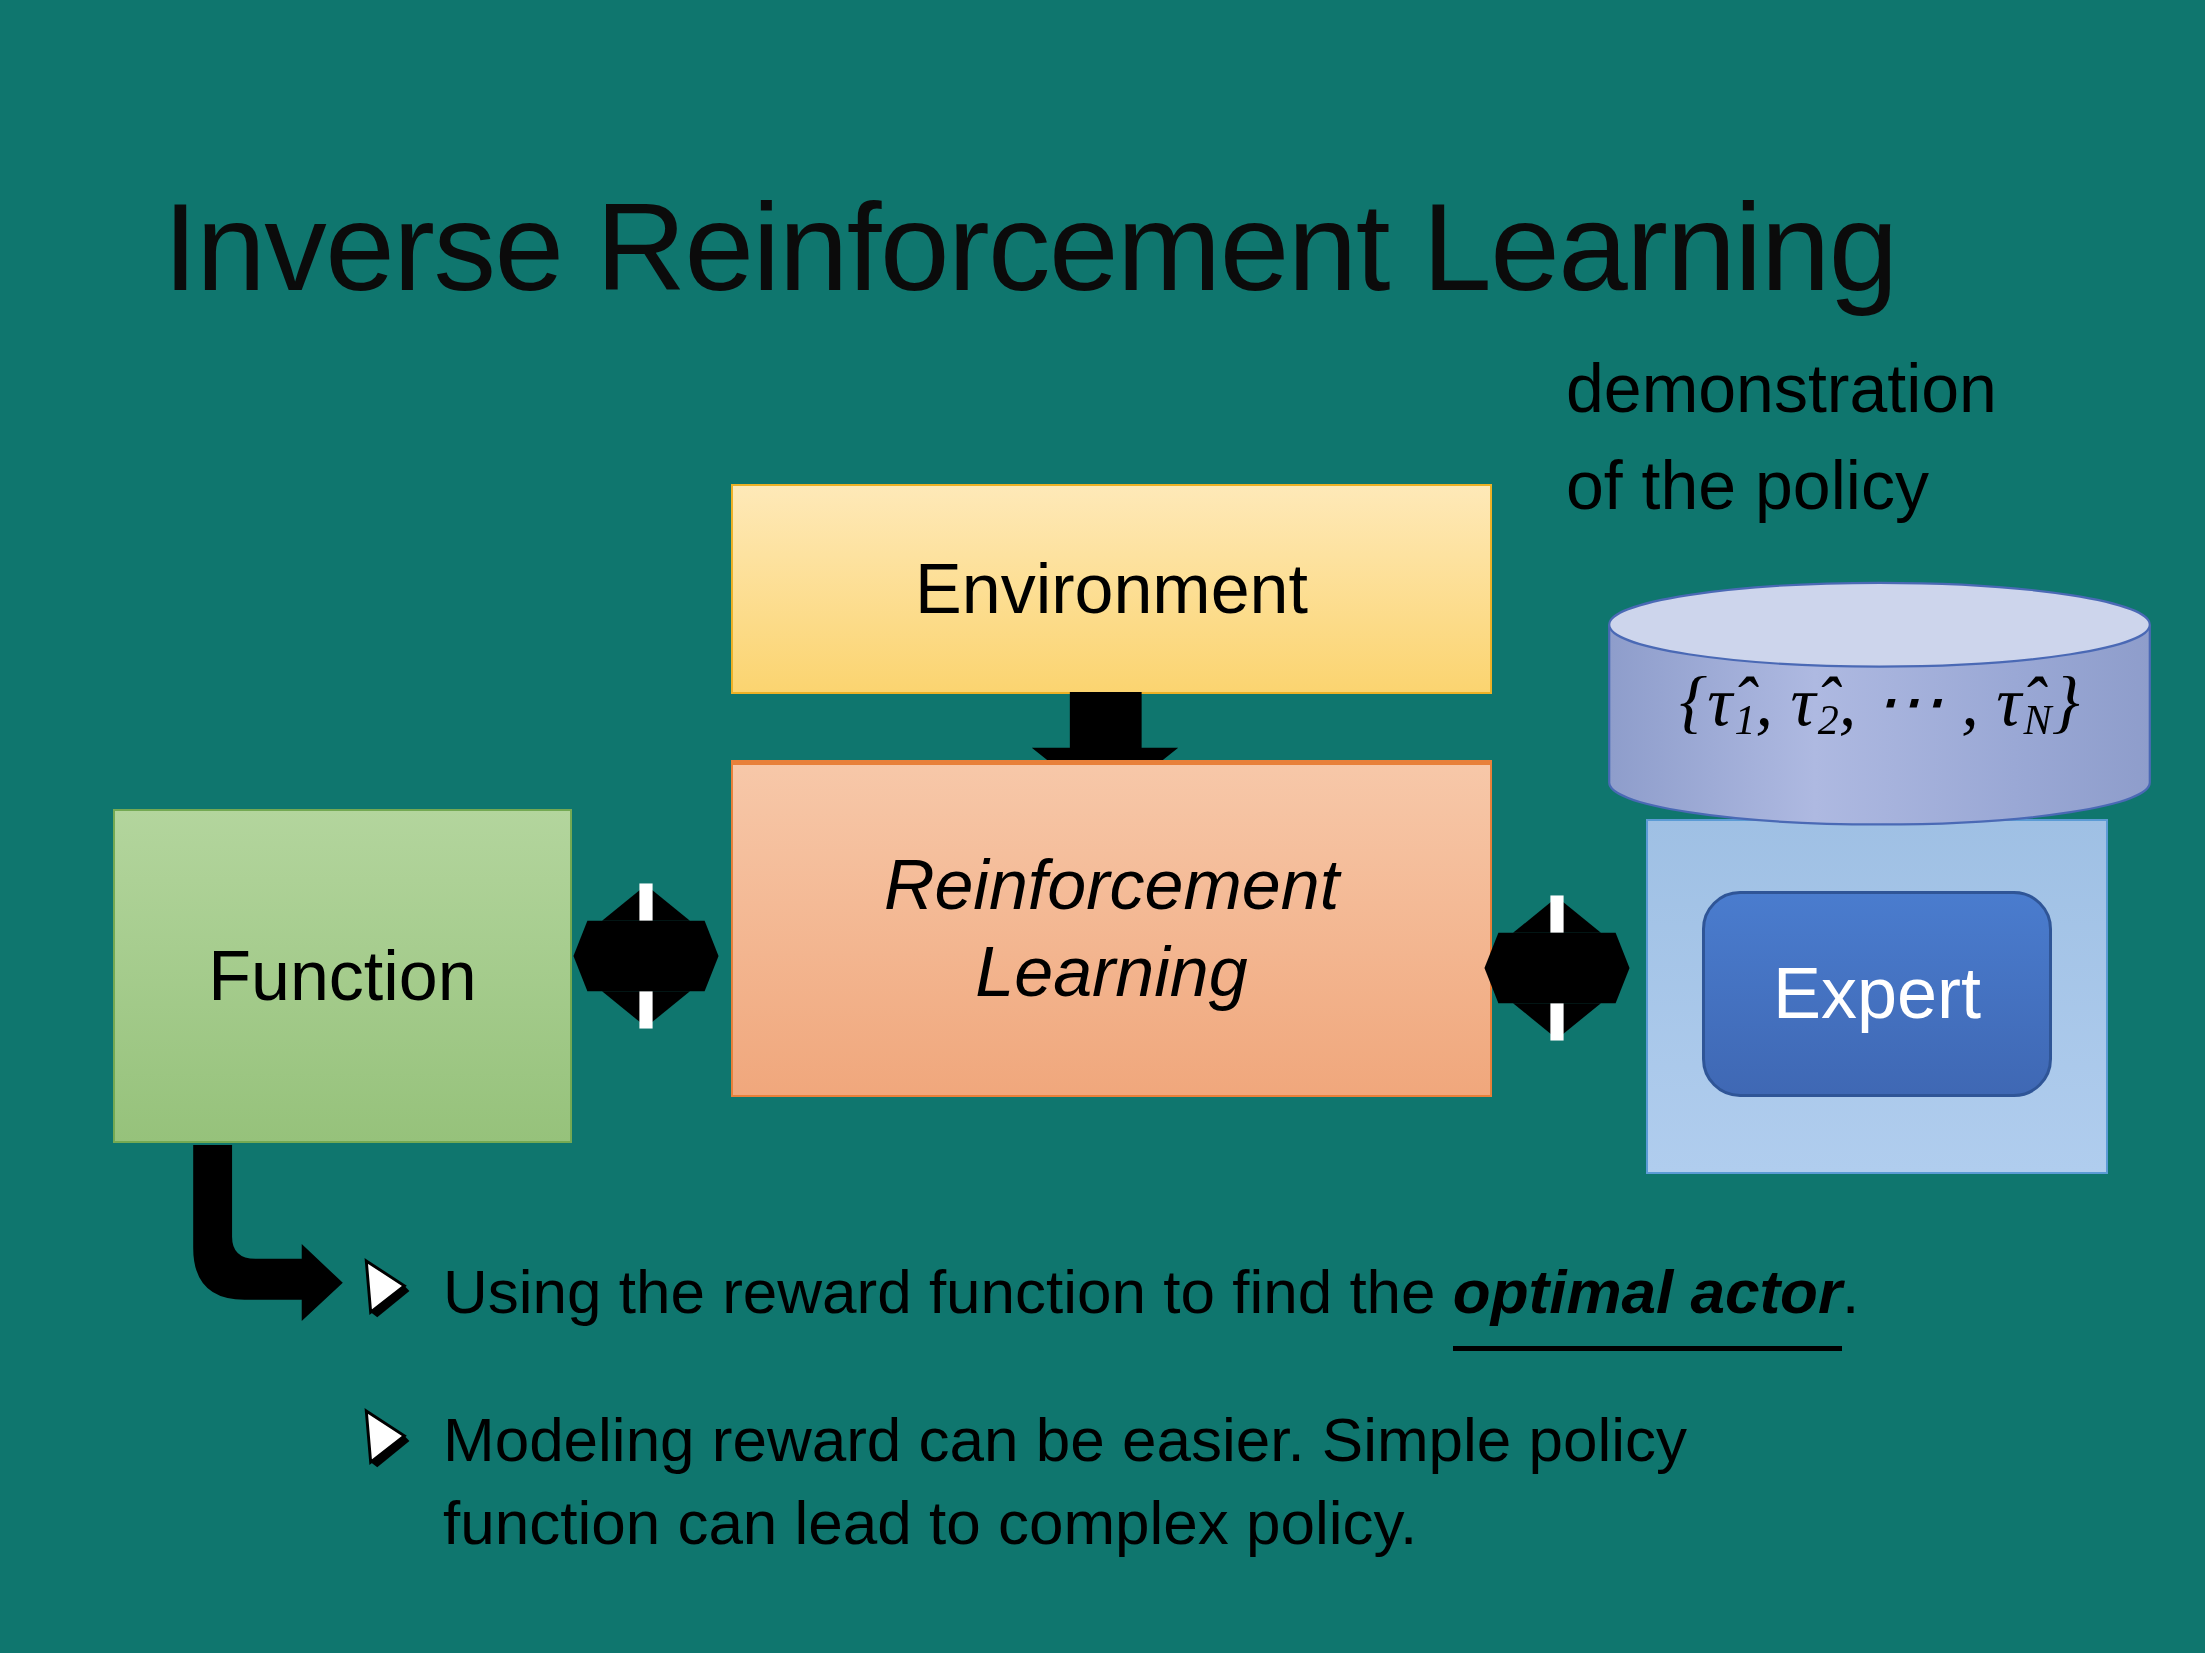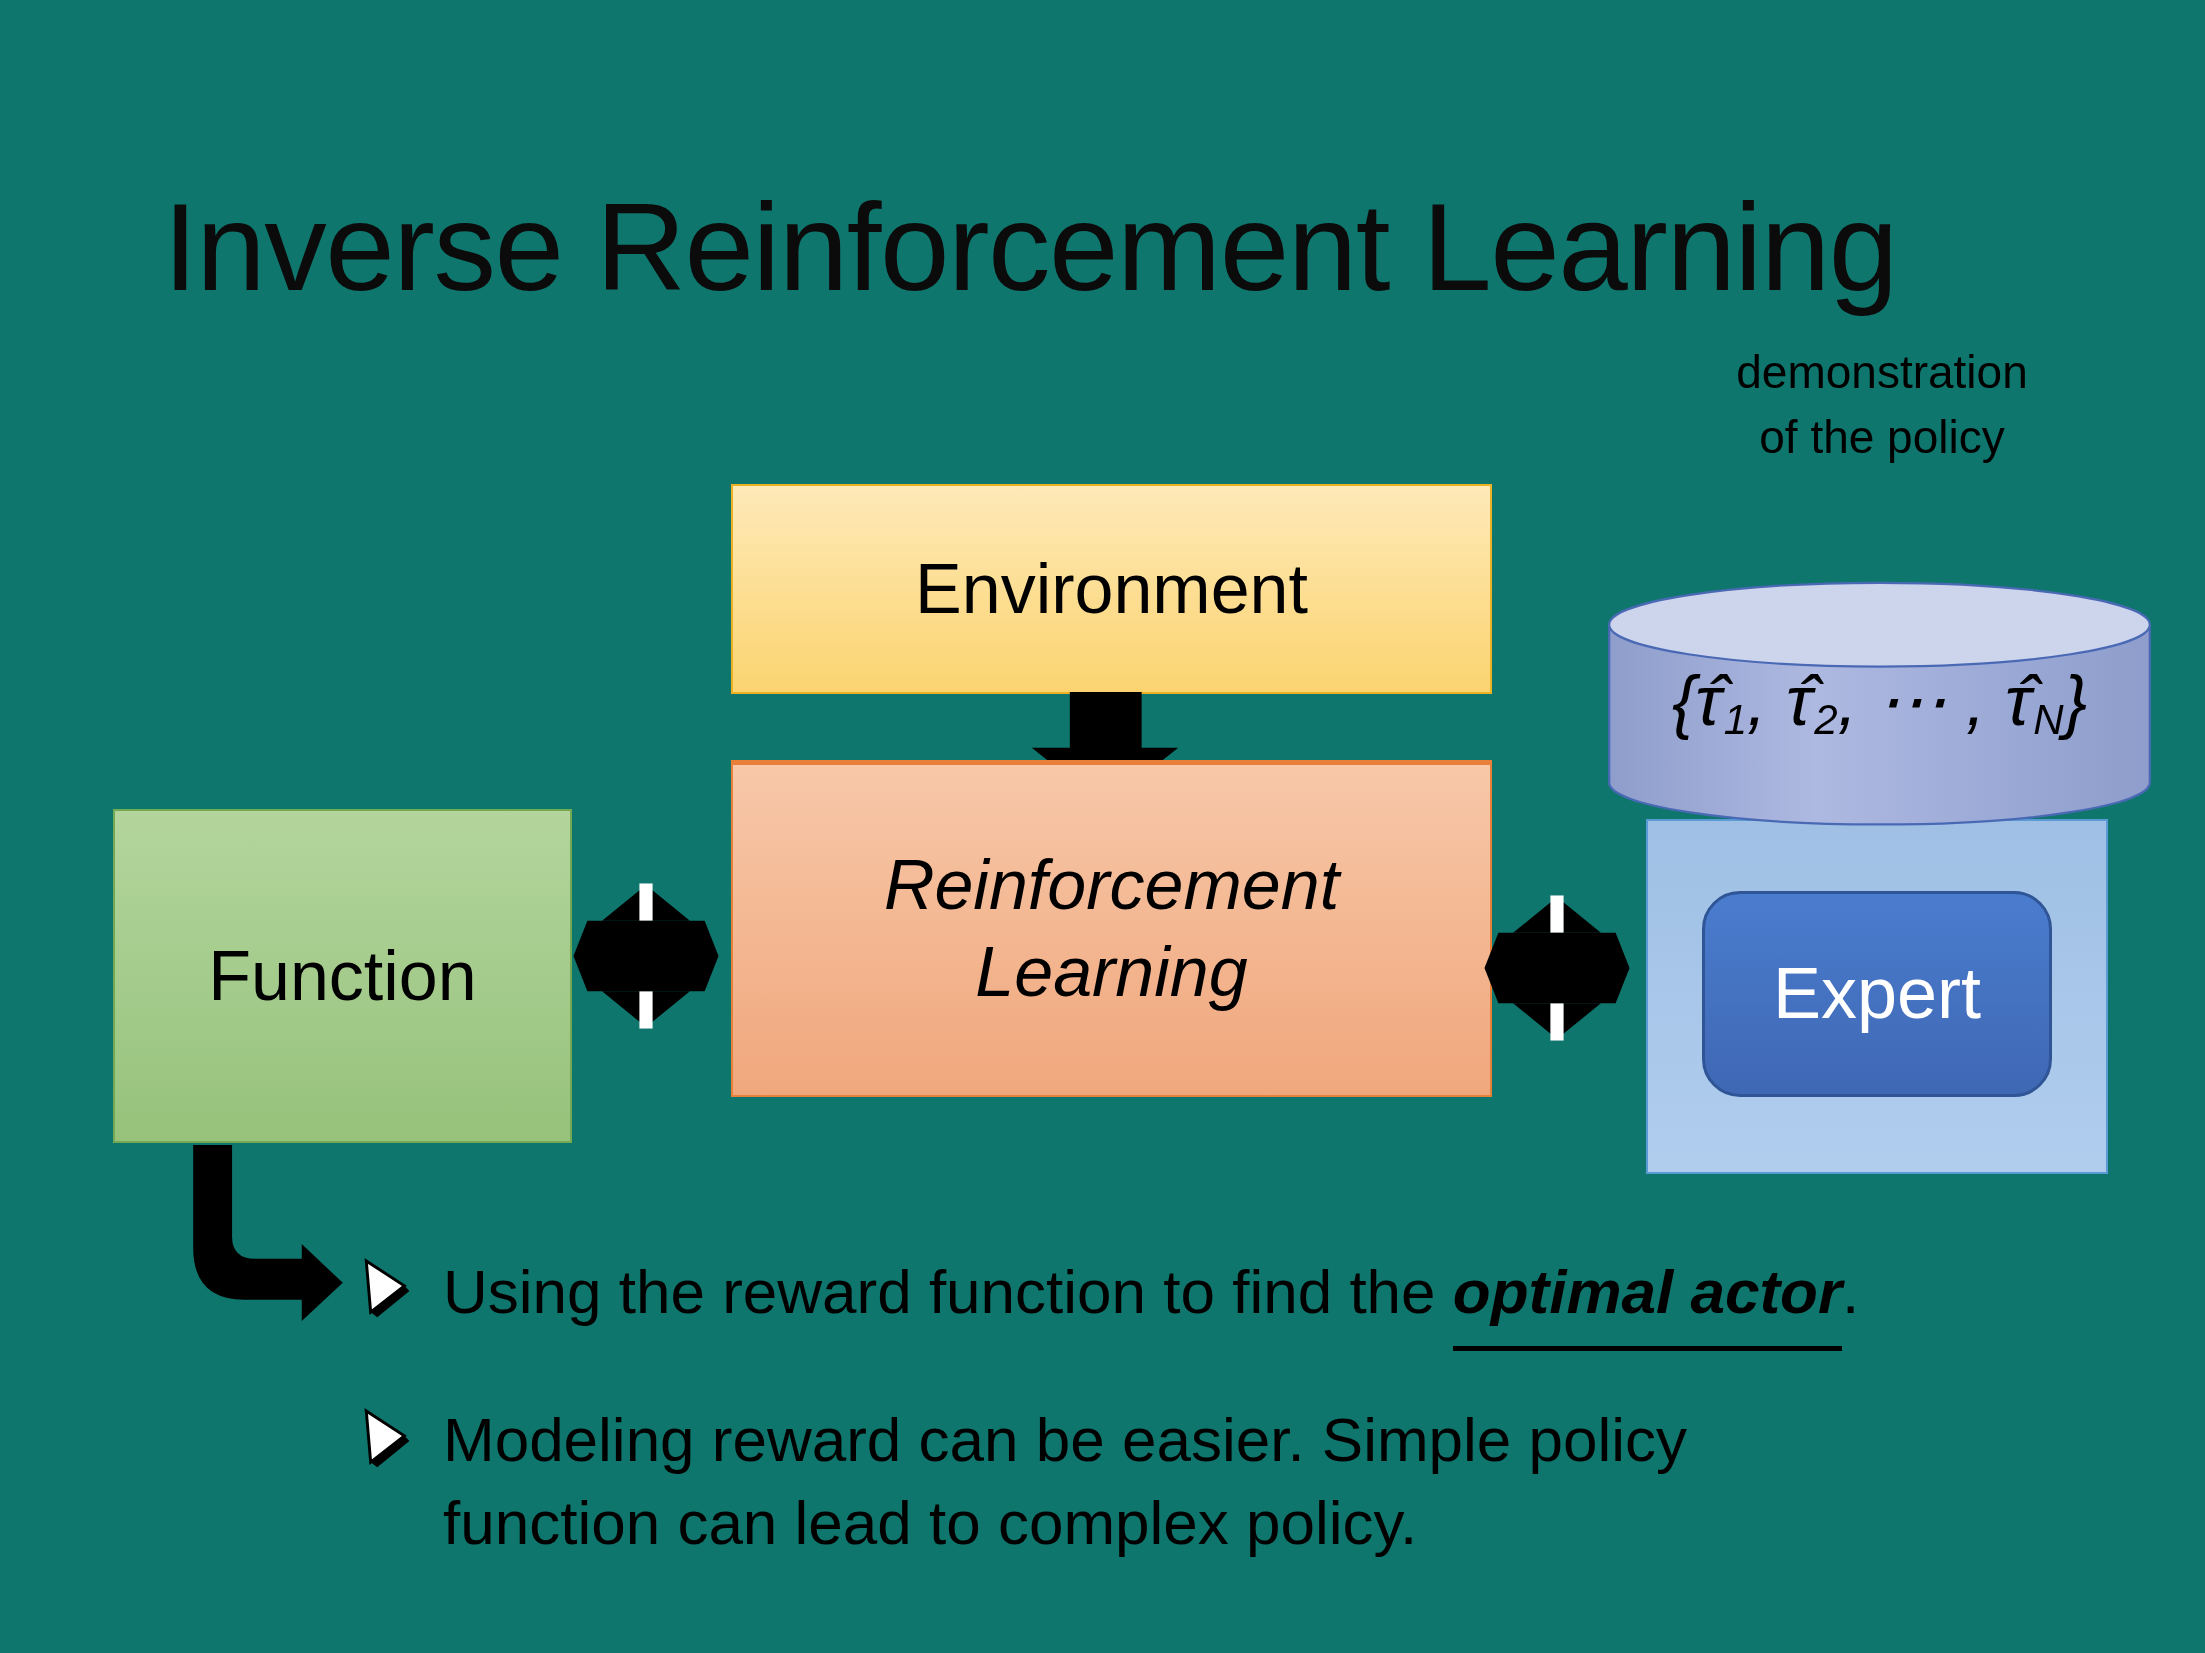--- a/index.html
+++ b/index.html
@@ -6,22 +6,22 @@
   #slide {
     position:relative; width:2205px; height:1654px; background:#0f766e;
     font-family:"Liberation Sans", sans-serif; color:#000; overflow:hidden;
   }
   .abs { position:absolute; }
   #title {
     left:163px; top:175px; font-size:125px; letter-spacing:-1.5px;
     font-weight:400; white-space:nowrap; color:#0b0b0b;
   }
   #annotation {
-    left:1566px; top:340px; width:632px; text-align:center;
-    font-size:46px; line-height:1.42;
+    left:1566px; top:340px; width:632px; 
+    font-size:68px; line-height:1.42;
   }
   .box {
     position:absolute; box-sizing:border-box; display:flex; flex-direction:column;
     align-items:center; justify-content:center; text-align:center;
     font-size:70px; line-height:1.24;
   }
   #env-box {
     left:731px; top:484px; width:761px; height:210px;
     background:linear-gradient(180deg, var(--environment-fill-top), var(--environment-fill-bottom));
     border:2.9px solid var(--environment-border);
@@ -46,21 +46,21 @@
   }
   #expert-box {
     left:1702px; top:875px; width:350px; height:206px;
     background:linear-gradient(180deg, var(--expert-fill-top), var(--expert-fill-bottom));
     border:3.7px solid var(--expert-border);
     border-radius:38px; color:var(--expert-text); font-size:72px; z-index:3;margin-top:16px;
   }
   #cylinder { left:1607px; top:579px; width:545px; height:250px; z-index:2; }
   #formula {
     left:1607px; top:660px; width:545px; text-align:center; z-index:3;
-    font-family:Liberation Sans, sans-serif; font-style:italic; font-size:70px;
+    font-family:Liberation Serif, serif; font-style:italic; font-size:70px;
   }
   #formula .sub { font-size:0.6em; position:relative; top:0.22em; margin-left:2.2px; }
   .bullet-text { position:absolute; font-size:62px; line-height:83px; white-space:nowrap; }
   .em-underline {
     font-weight:bold; font-style:italic;
     border-bottom:5.1px solid #000; padding-bottom:20px;
   }
   svg { display:block; }
   .blk { fill:var(--arrow-color); }
   .notch { fill:#ffffff; }

